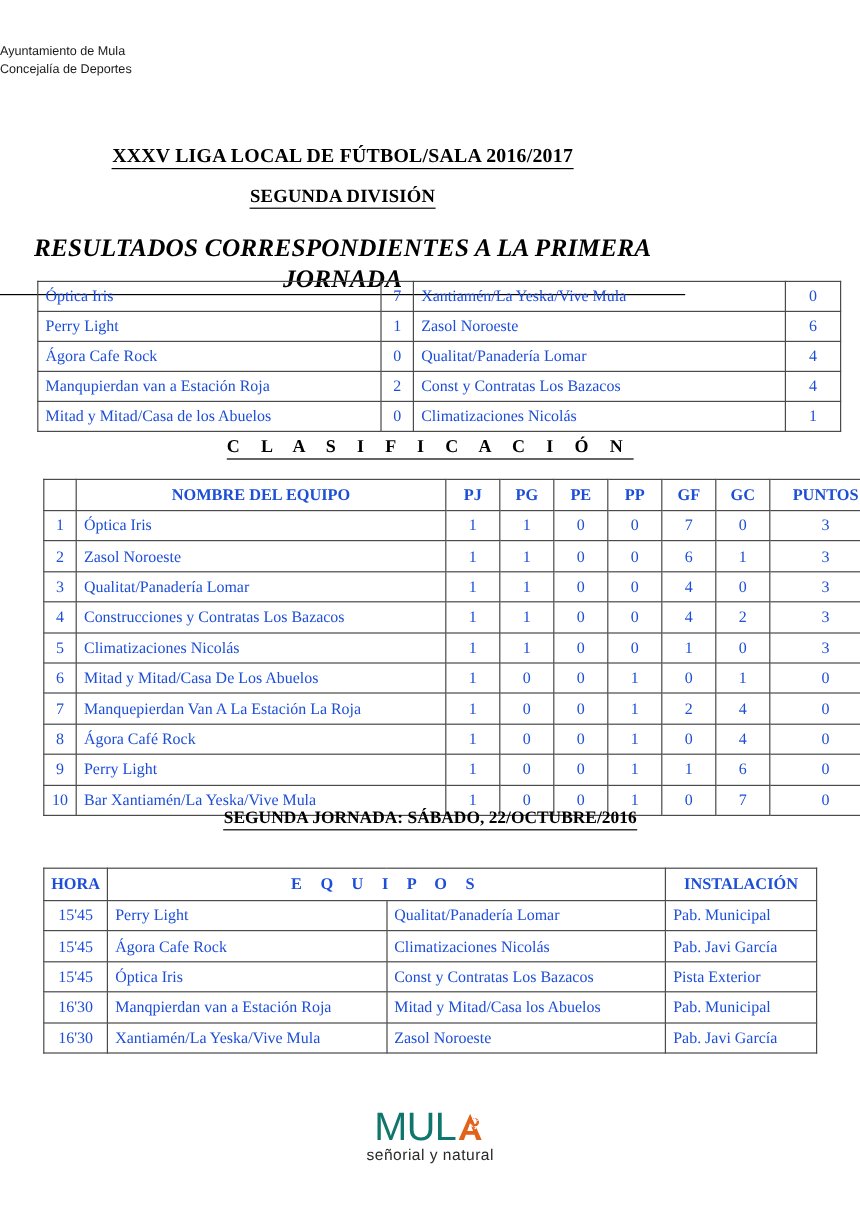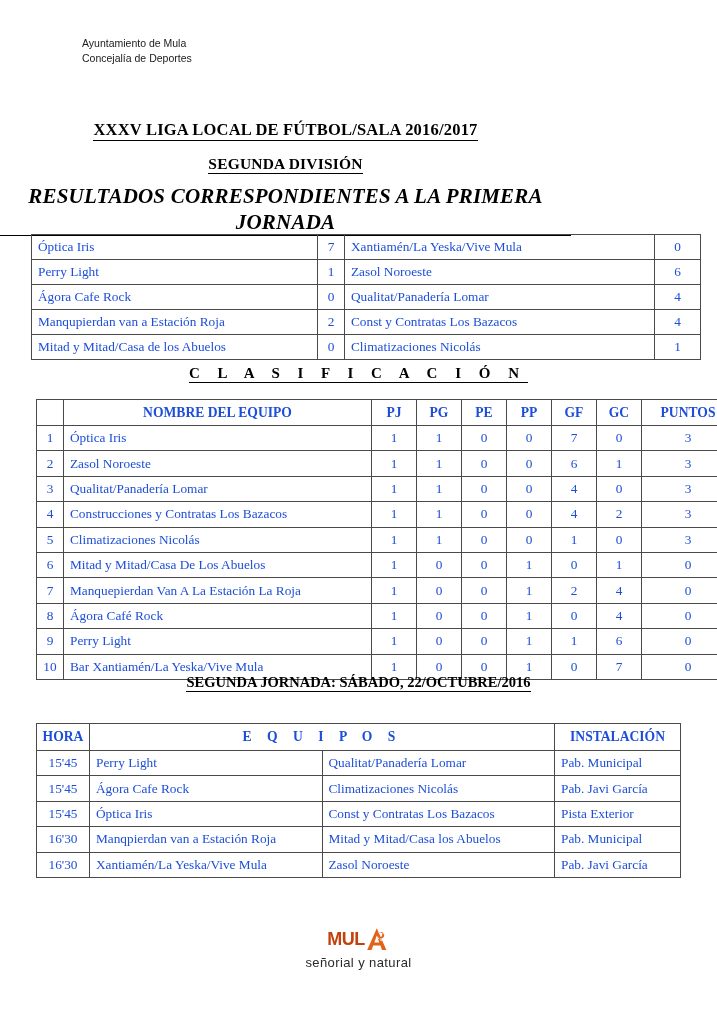--- a/index.html
+++ b/index.html
@@ -31,21 +31,20 @@
     left: 0;
     width: 717px;
     display: flex;
     align-items: flex-start;
     font-family: "Liberation Sans", "DejaVu Sans", sans-serif;
     font-size: 10.5px;
     line-height: 15px;
     color: #1a1a1a;
   }
   .letterhead-left {
-    margin-left: 82px;
     width: 225px;
   }
   .letterhead-right {
     width: 300px;
   }
   .lh-line { display: block; white-space: pre; }
 
   
   .titles {
     position: absolute;
@@ -59,21 +58,21 @@
   .title-third {
     font-weight: bold;
     letter-spacing: 0.2px;
   }
   .title-main {
     font-size: 16.5px;
     margin-bottom: 14px;
   }
   .title-sub {
     font-size: 15.5px;
-    margin-bottom: 10px;
+    margin-bottom: 20px;
   }
   .title-third {
     font-size: 21px;
     font-style: italic;
   }
   .u-line {
     display: inline-block;
     border-bottom: 1.6px solid #000;
     padding-bottom: 0px;
     line-height: 1.2;
@@ -168,25 +167,25 @@
     flex-direction: column;
     align-items: center;
   }
   .logo-row {
     display: flex;
     align-items: center;
     justify-content: center;
   }
   .logo-word {
     font-family: "Liberation Sans", "DejaVu Sans", sans-serif;
-    font-weight: bold;
-    font-size: 18px;
+    font-weight: normal;
+    font-size: 33px;
     letter-spacing: -0.5px;
     line-height: 28px;
-    color: #c2410c;
+    color: #0f766e;
   }
   .logo-mark {
     position: relative;
     width: 26px;
     height: 26px;
     margin-left: -1px;
   }
   .logo-tagline {
     font-family: "Liberation Sans", "DejaVu Sans", sans-serif;
     font-size: 13px;

